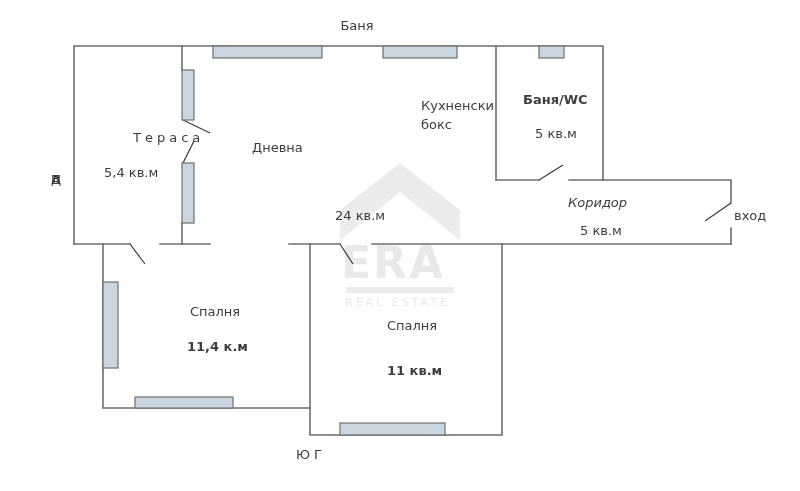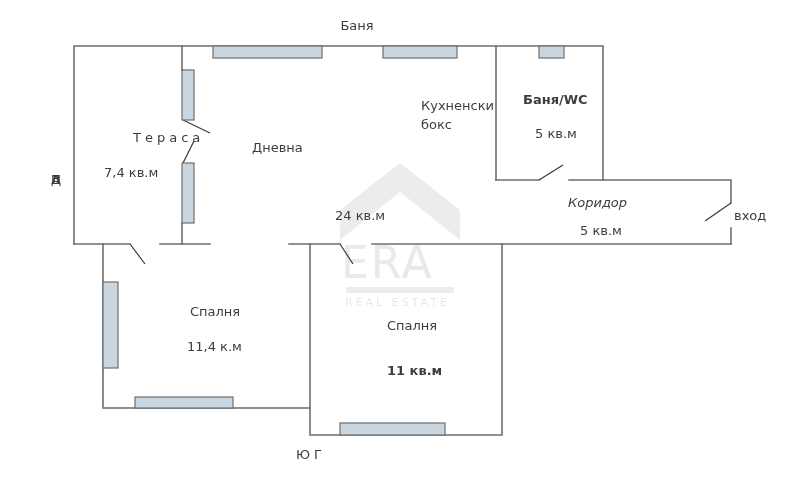--- a/index.html
+++ b/index.html
@@ -13,21 +13,21 @@
 </style>
 </head>
 <body>
 
 <div id="stage">
 
   <svg width="800" height="491">
     <polygon points="340,210 400,163 460,210 460,240 400,192 340,240" fill="#ececec"></polygon>
     <rect x="346" y="287" width="108" height="6" fill="#ececec"></rect>
   </svg>
-  <div class="wm-text" style="left:341px;top:240px;font-size:44px;font-weight:normal;letter-spacing:2px;line-height:46px;">ERA</div>
+  <div class="wm-text" style="left:341px;top:240px;font-size:44px;font-weight:bold;letter-spacing:2px;line-height:46px;">ERA</div>
   <div class="wm-text" style="left:345px;top:297px;font-size:11px;letter-spacing:3px;line-height:12px;">REAL ESTATE</div>
 
   <svg width="800" height="491">
     <g stroke="#6e6e6e" stroke-width="1.6" fill="none" stroke-linecap="square">
 
       <polyline points="74,244 74,46 603,46 603,180"></polyline>
 
       <line x1="182" y1="46" x2="182" y2="70"></line>
       <line x1="182" y1="223" x2="182" y2="244"></line>
 
@@ -71,35 +71,35 @@
   <div class="lbl c" style="left:309px;top:447px;">Ю Г</div>
   <div style="position:absolute;left:49px;top:170px;">
     <div class="vert">З</div>
     <div class="vert">А</div>
     <div class="vert">П</div>
     <div class="vert">А</div>
     <div class="vert">Д</div>
   </div>
 
   <div class="lbl spaced" style="left:113px;top:130px;margin-left:20px;">Тераса</div>
-  <div class="lbl" style="left:104px;top:165px;">7,4 кв.м</div>
+  <div class="lbl" style="left:104px;top:165px;">5,4 кв.м</div>
 
   <div class="lbl" style="left:252px;top:140px;">Дневна</div>
   <div class="lbl" style="left:335px;top:178px;margin-top:30px;">24 кв.м</div>
 
   <div class="lbl" style="left:421px;top:98px;">Кухненски</div>
   <div class="lbl" style="left:421px;top:117px;">бокс</div>
 
   <div class="lbl" style="left:523px;top:92px;font-weight:bold;">Баня/WC</div>
   <div class="lbl" style="left:535px;top:126px;">5 кв.м</div>
 
   <div class="lbl" style="left:568px;top:195px;font-style:italic;">Коридор</div>
   <div class="lbl" style="left:580px;top:223px;">5 кв.м</div>
 
   <div class="lbl" style="left:734px;top:208px;">вход</div>
 
   <div class="lbl" style="left:190px;top:304px;">Спалня</div>
-  <div class="lbl" style="left:187px;top:339px;">11,4 к.м</div>
+  <div class="lbl" style="left:187px;top:339px;font-weight:bold;">11,4 к.м</div>
 
   <div class="lbl" style="left:387px;top:318px;">Спалня</div>
   <div class="lbl" style="left:387px;top:363px;font-weight:bold;">11 кв.м</div>
 
 </div>
 
 </body></html>

